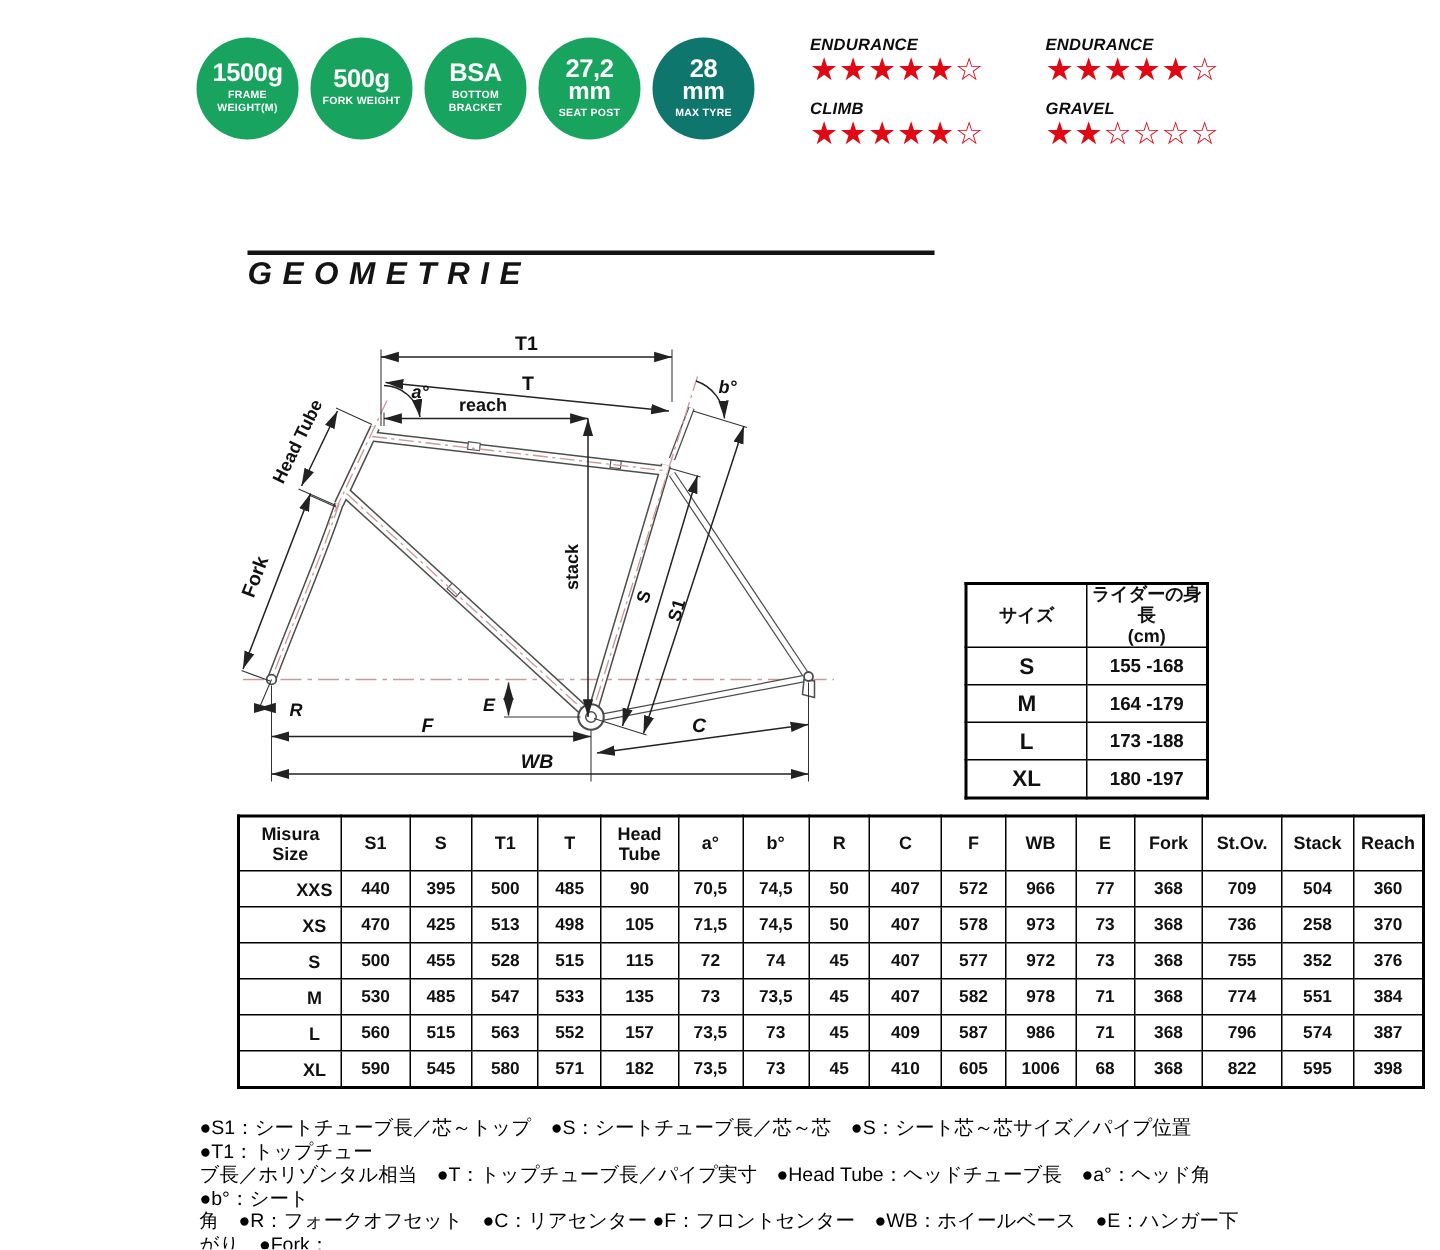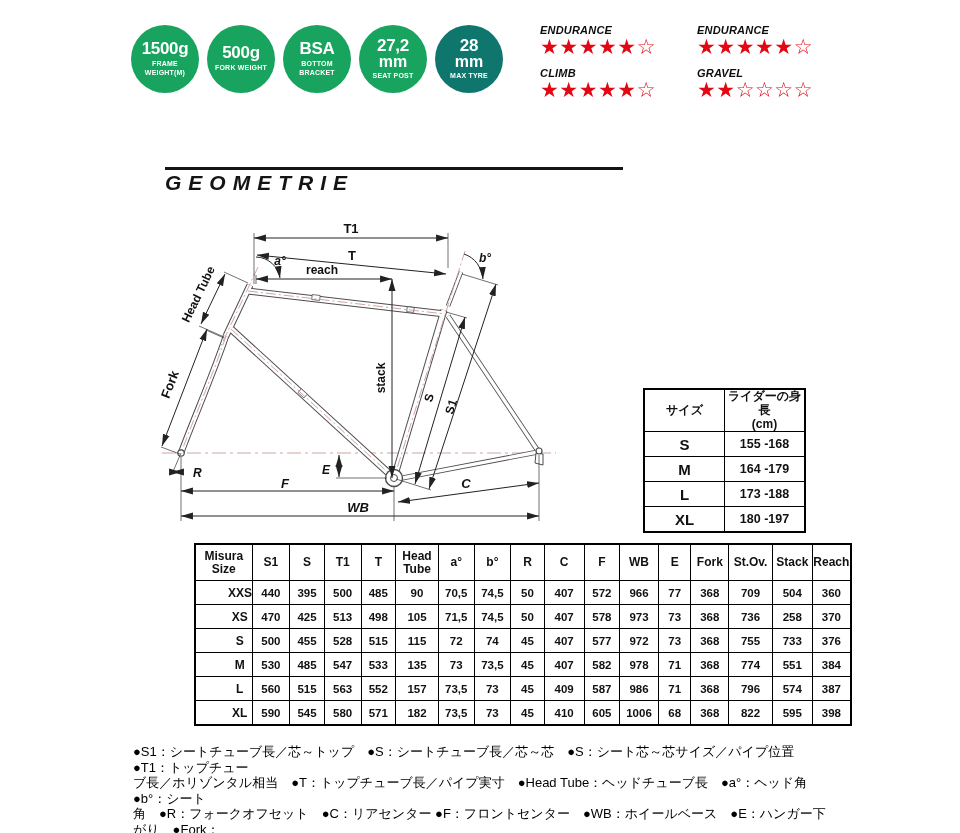--- a/index.html
+++ b/index.html
@@ -35,21 +35,21 @@
               table-layout:fixed;width:163px;}
   .size-table th,.size-table td{border:1.5px solid #000;text-align:center;padding:0;}
   .size-table{border:2.5px solid #000;}
   .size-table th{height:34px;font-size:12px;font-weight:800;line-height:1.15;white-space:pre-line;}
   .size-table td{height:24px;}
   .size-table td.sz{font-size:15px;font-weight:800;}
   .size-table td.rg{font-size:12.5px;font-weight:700;}
 
   
   .geo-table{position:absolute;left:158px;top:543px;border-collapse:collapse;
-             table-layout:fixed;width:658px;margin-left:36px;}
+             table-layout:fixed;width:792px;}
   .geo-table{border:2.5px solid #000;}
   .geo-table th,.geo-table td{border:1.3px solid #000;text-align:center;padding:0;}
   .geo-table th{height:35px;font-size:12px;font-weight:800;line-height:1.05;white-space:pre-line;}
   .geo-table td{height:23px;font-size:11.5px;font-weight:700;}
   .geo-table td.first{font-weight:800;font-size:12px;padding-left:32px;}
 
   
   .legend{position:absolute;left:133px;top:744px;width:700px;font-size:13px;
           line-height:15.5px;color:#000;}
 </style>
@@ -330,21 +330,21 @@
           <td>115</td>
           <td>72</td>
           <td>74</td>
           <td>45</td>
           <td>407</td>
           <td>577</td>
           <td>972</td>
           <td>73</td>
           <td>368</td>
           <td>755</td>
-          <td>733</td>
+          <td>352</td>
           <td>376</td>
         </tr>
         <tr>
           <td class="first">M</td>
           <td>530</td>
           <td>485</td>
           <td>547</td>
           <td>533</td>
           <td>135</td>
           <td>73</td>

